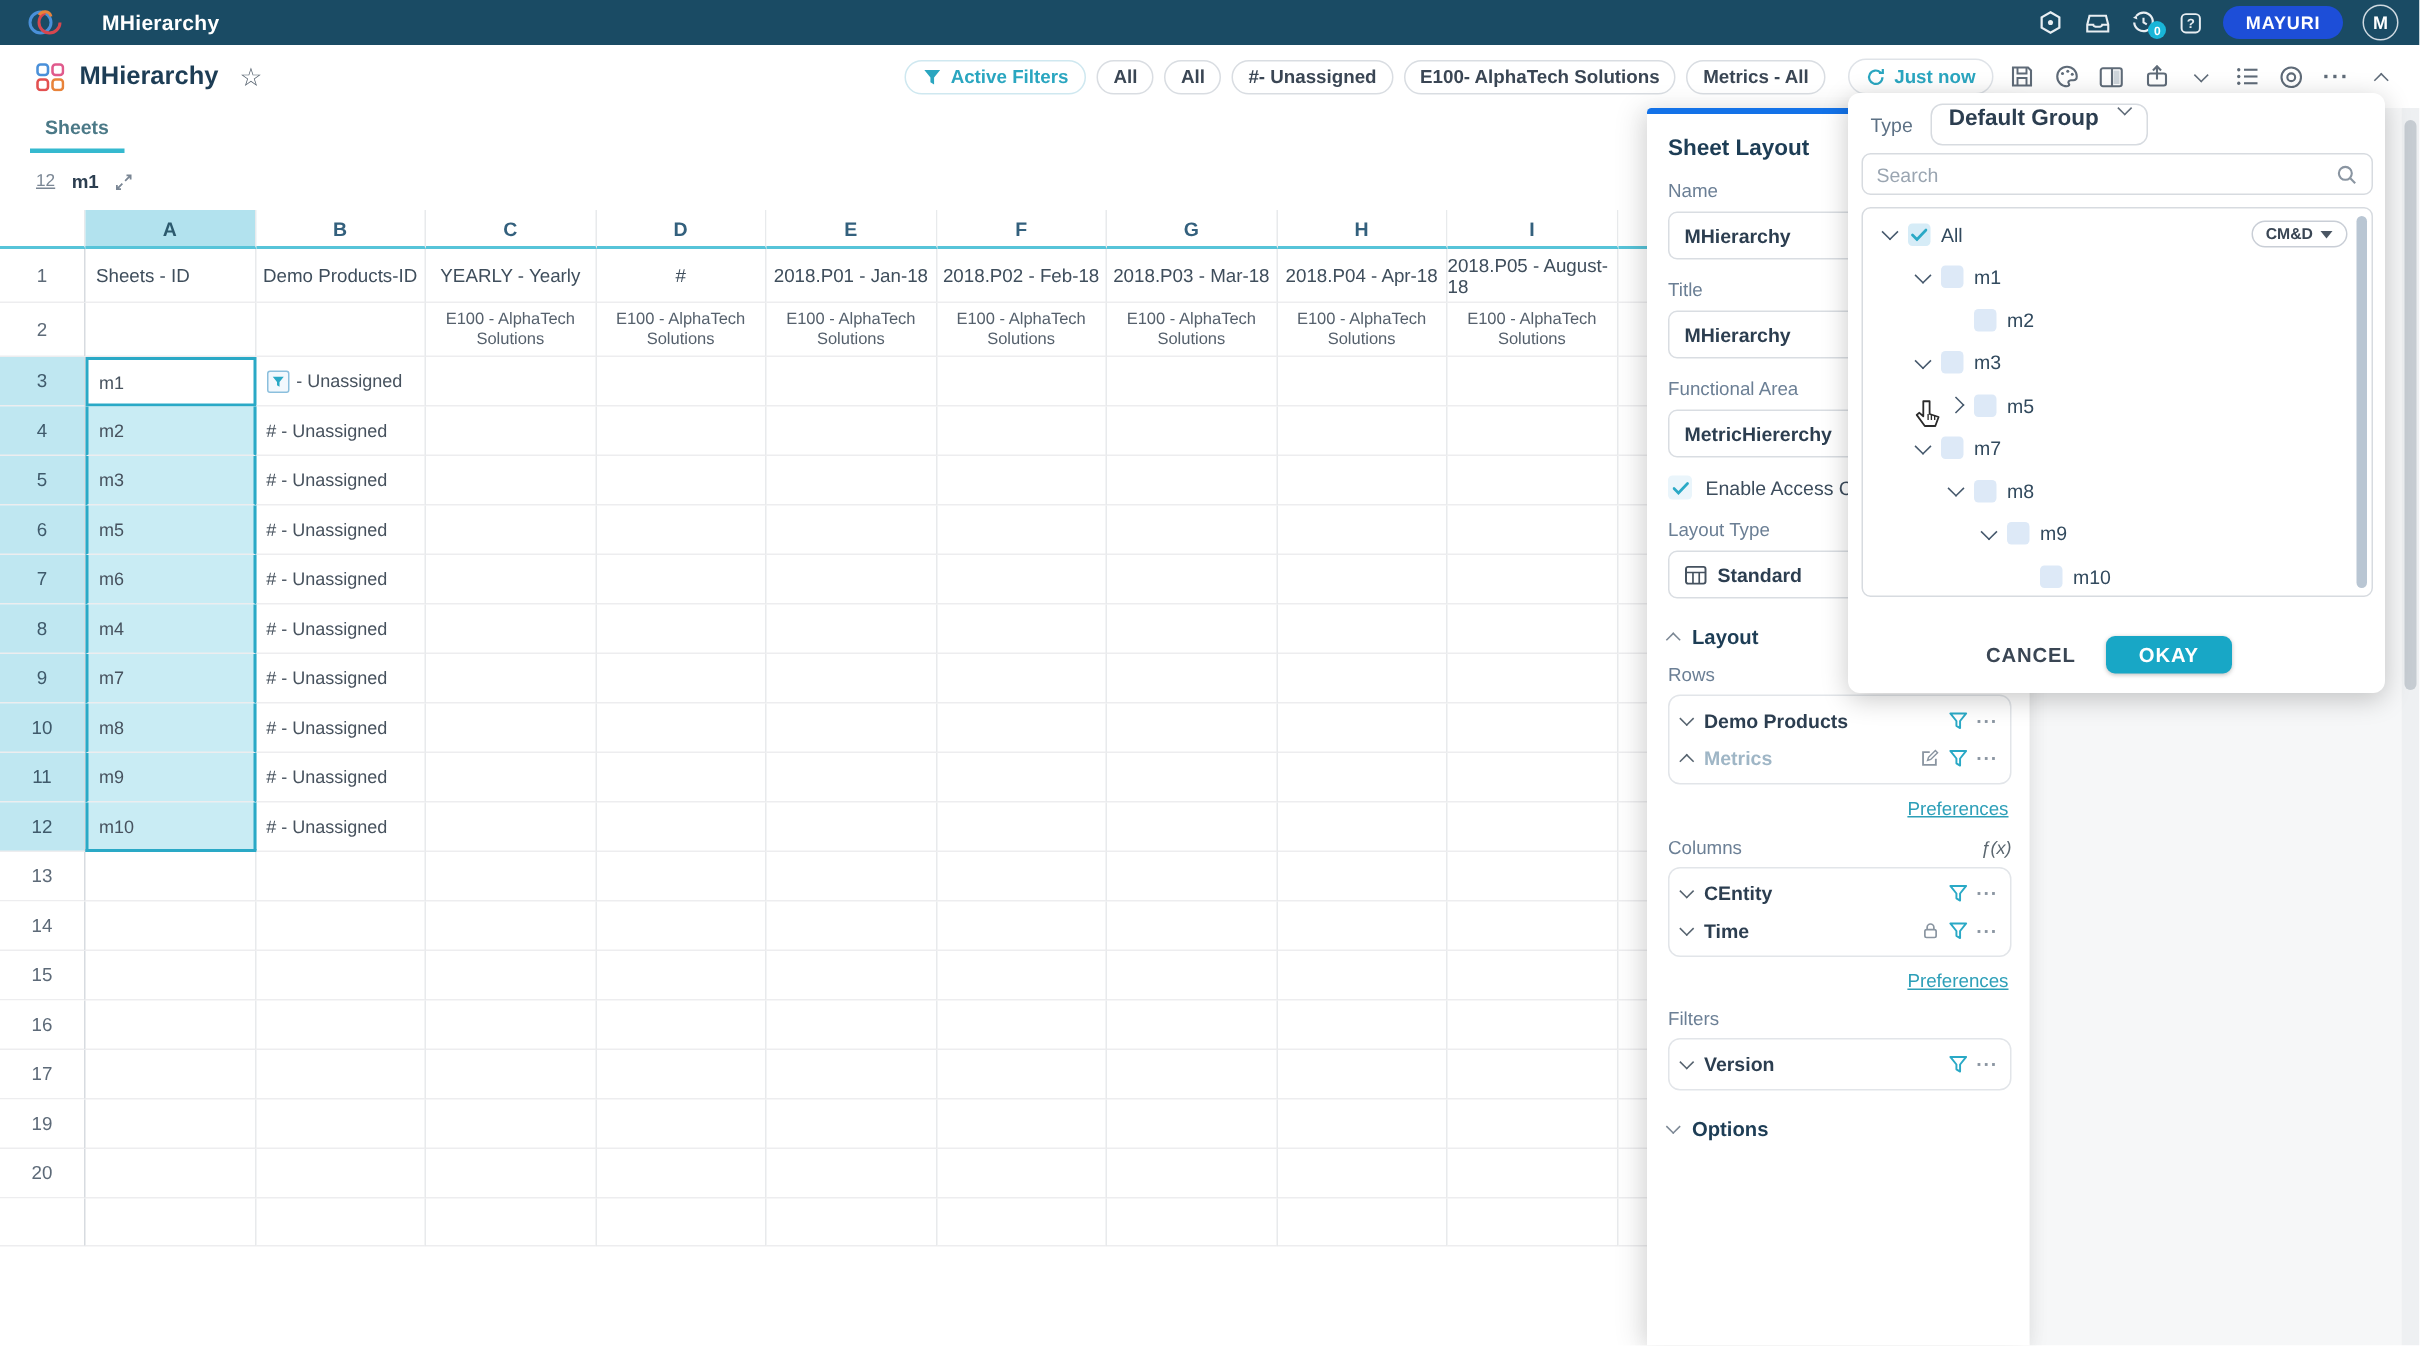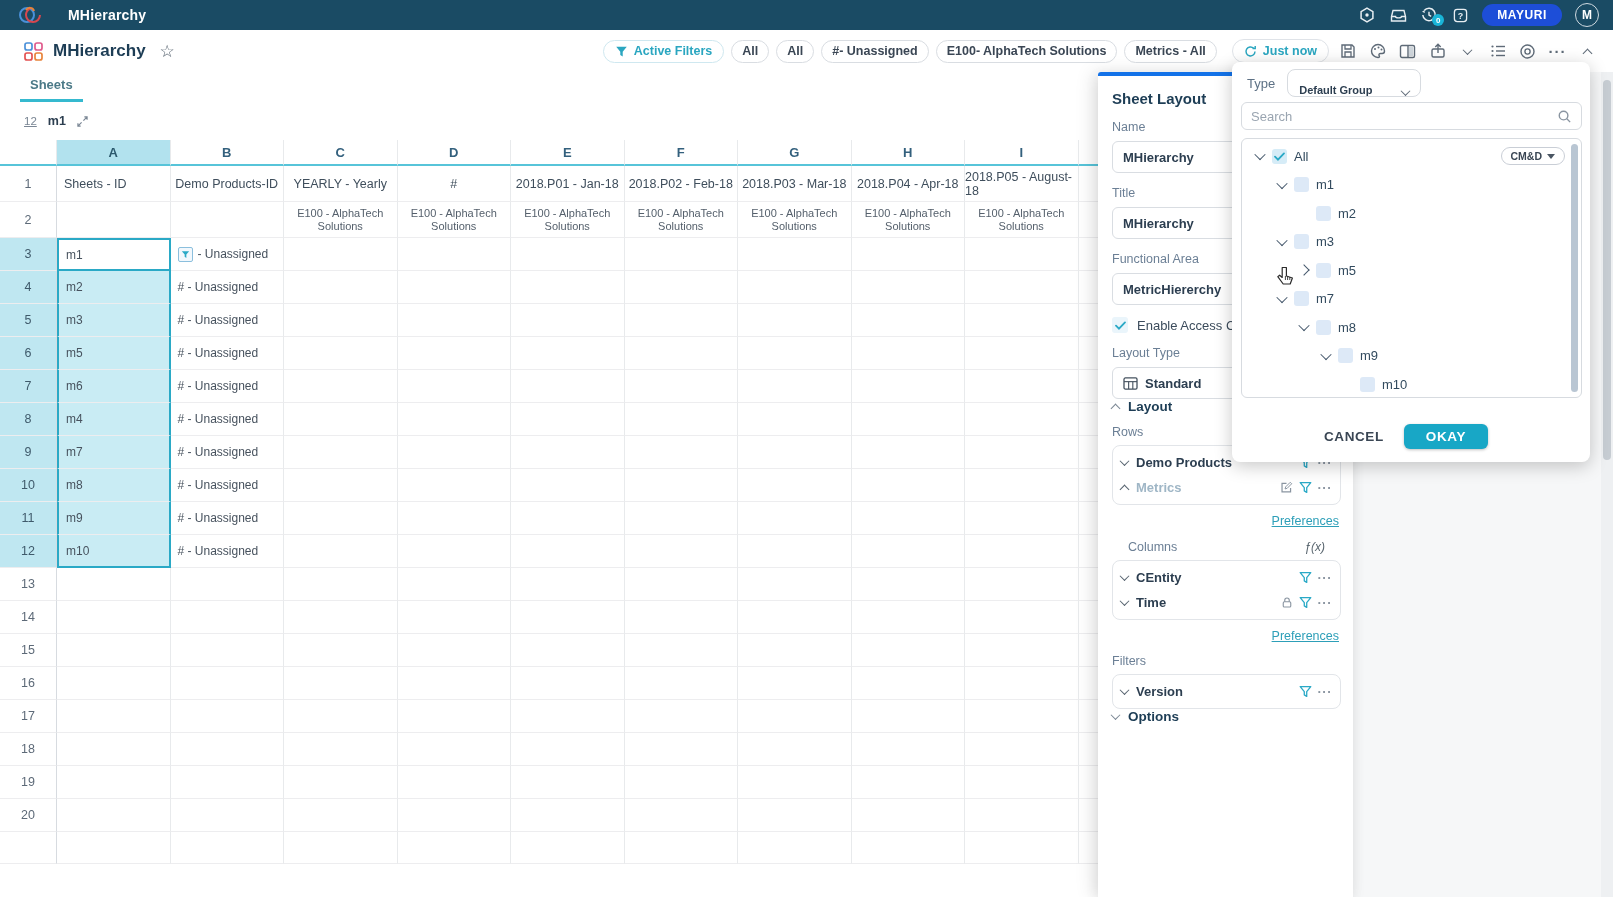--- a/index.html
+++ b/index.html
@@ -88,40 +88,40 @@
   .panel{position:absolute;left:1098px;top:72px;width:255px;height:825px;background:#fff;z-index:50;
     box-shadow:-6px 0 18px rgba(0,0,0,.10),0 4px 14px rgba(0,0,0,.08);border-radius:3px 3px 0 0;
     padding:12px 12px 0 14px;}
   .panel::before{content:"";position:absolute;left:0;top:0;right:0;height:4px;background:var(--blue);border-radius:3px 3px 0 0;}
   .p-title{font-size:15px;font-weight:700;color:var(--dark);margin-top:6px;}
   .p-label{font-size:12.5px;color:var(--label);margin:13px 0 7px;}
   .p-input{height:32px;border:1px solid #d9dde2;border-radius:6px;padding:0 10px;display:flex;align-items:center;
     gap:7px;font-size:13px;font-weight:700;color:var(--ink);background:#fff;}
   .p-check{display:flex;align-items:center;gap:9px;margin-top:12px;font-size:13px;color:#3c4c5c;}
   .cbx{width:16px;height:16px;border-radius:3px;background:#eaf5fb;display:flex;align-items:center;justify-content:center;flex:0 0 16px;}
-  .sec-hdr{display:flex;align-items:center;gap:9px;font-size:13.5px;font-weight:700;color:var(--dark);cursor:pointer;}
+  .sec-hdr{display:flex;align-items:center;gap:9px;margin-top:18px;font-size:13.5px;font-weight:700;color:var(--dark);cursor:pointer;}
   .sec-hdr .chev{border-color:#7b8794;}
   .sub-label{font-size:12.5px;color:var(--label);margin:11px 0 6px;}
   .card{border:1px solid #e2e5e9;border-radius:8px;padding:4px 8px;}
   .card-row{height:25px;display:flex;align-items:center;gap:8px;font-size:13px;font-weight:700;color:var(--ink);}
   .card-row .chev{border-color:#56636f;}
   .card-row.muted{color:#9fb6c6;}
   .card-icons{margin-left:auto;display:flex;align-items:center;gap:6px;}
   .mini-dots{font-size:13px;font-weight:700;color:#8a95a1;letter-spacing:.5px;}
   .prefs{display:block;text-align:right;font-size:12.5px;color:var(--link);text-decoration:underline;margin:9px 2px 2px;cursor:pointer;}
-  .cols-hdr{display:flex;align-items:center;justify-content:space-between;margin:12px 16px 6px;}
+  .cols-hdr{display:flex;align-items:center;justify-content:space-between;margin:12px 0 6px;}
   .fx{font-size:12px;color:#5b6770;font-style:italic;cursor:pointer;}
 
   
   .popup{position:absolute;left:1232px;top:62px;width:358px;height:400px;background:#fff;z-index:60;
     border-radius:8px;box-shadow:0 4px 18px rgba(0,0,0,.22);}
   .pp-type{display:flex;align-items:center;gap:12px;padding:7px 0 0 15px;}
   .pp-type-label{font-size:13px;color:#5d7185;}
   .pp-select{height:28px;min-width:134px;border:1px solid #d7dbe0;border-radius:8px;padding:0 11px;display:flex;
-    align-items:flex-end;gap:14px;font-size:11px;font-weight:700;color:var(--ink);cursor:pointer;}
+    align-items:flex-start;gap:14px;font-size:15px;font-weight:700;color:var(--ink);cursor:pointer;}
   .pp-search{position:absolute;left:9px;right:8px;top:40px;height:28px;border:1px solid #d7dbe0;border-radius:6px;
     display:flex;align-items:center;padding:0 9px;gap:20px;}
   .pp-search input{flex:1;border:none;outline:none;font-size:13px;color:#3c4c5c;font-family:"Liberation Sans",sans-serif;background:transparent;}
   .pp-search input::placeholder{color:#9aa5b1;}
   .pp-tree{position:absolute;left:9px;right:8px;top:76px;height:260px;border:1px solid #d7dbe0;border-radius:6px;
     padding-top:3px;overflow:hidden;}
   .tree-thumb{position:absolute;right:3px;top:5px;bottom:5px;width:7px;border-radius:4px;background:#b9c6d3;}
   .tree-row{height:28.5px;display:flex;align-items:center;}
   .tree-row .chev{border-color:#44576b;cursor:pointer;}
   .t-spacer{width:16px;flex:0 0 16px;}
@@ -538,33 +538,20 @@
       <div class="g-cell"></div>
       <div class="g-cell"></div>
       <div class="g-cell"></div>
       <div class="g-cell"></div>
       <div class="g-cell"></div>
       <div class="g-cell"></div>
       <div class="g-cell"></div>
       <div class="g-cell filler"></div>
     </div>
     <div class="g-row std">
-      <div class="g-cell rowhdr">18</div>
-      <div class="g-cell"></div>
-      <div class="g-cell"></div>
-      <div class="g-cell"></div>
-      <div class="g-cell"></div>
-      <div class="g-cell"></div>
-      <div class="g-cell"></div>
-      <div class="g-cell"></div>
-      <div class="g-cell"></div>
-      <div class="g-cell"></div>
-      <div class="g-cell filler"></div>
-    </div>
-    <div class="g-row std">
       <div class="g-cell rowhdr">19</div>
       <div class="g-cell"></div>
       <div class="g-cell"></div>
       <div class="g-cell"></div>
       <div class="g-cell"></div>
       <div class="g-cell"></div>
       <div class="g-cell"></div>
       <div class="g-cell"></div>
       <div class="g-cell"></div>
       <div class="g-cell"></div>

